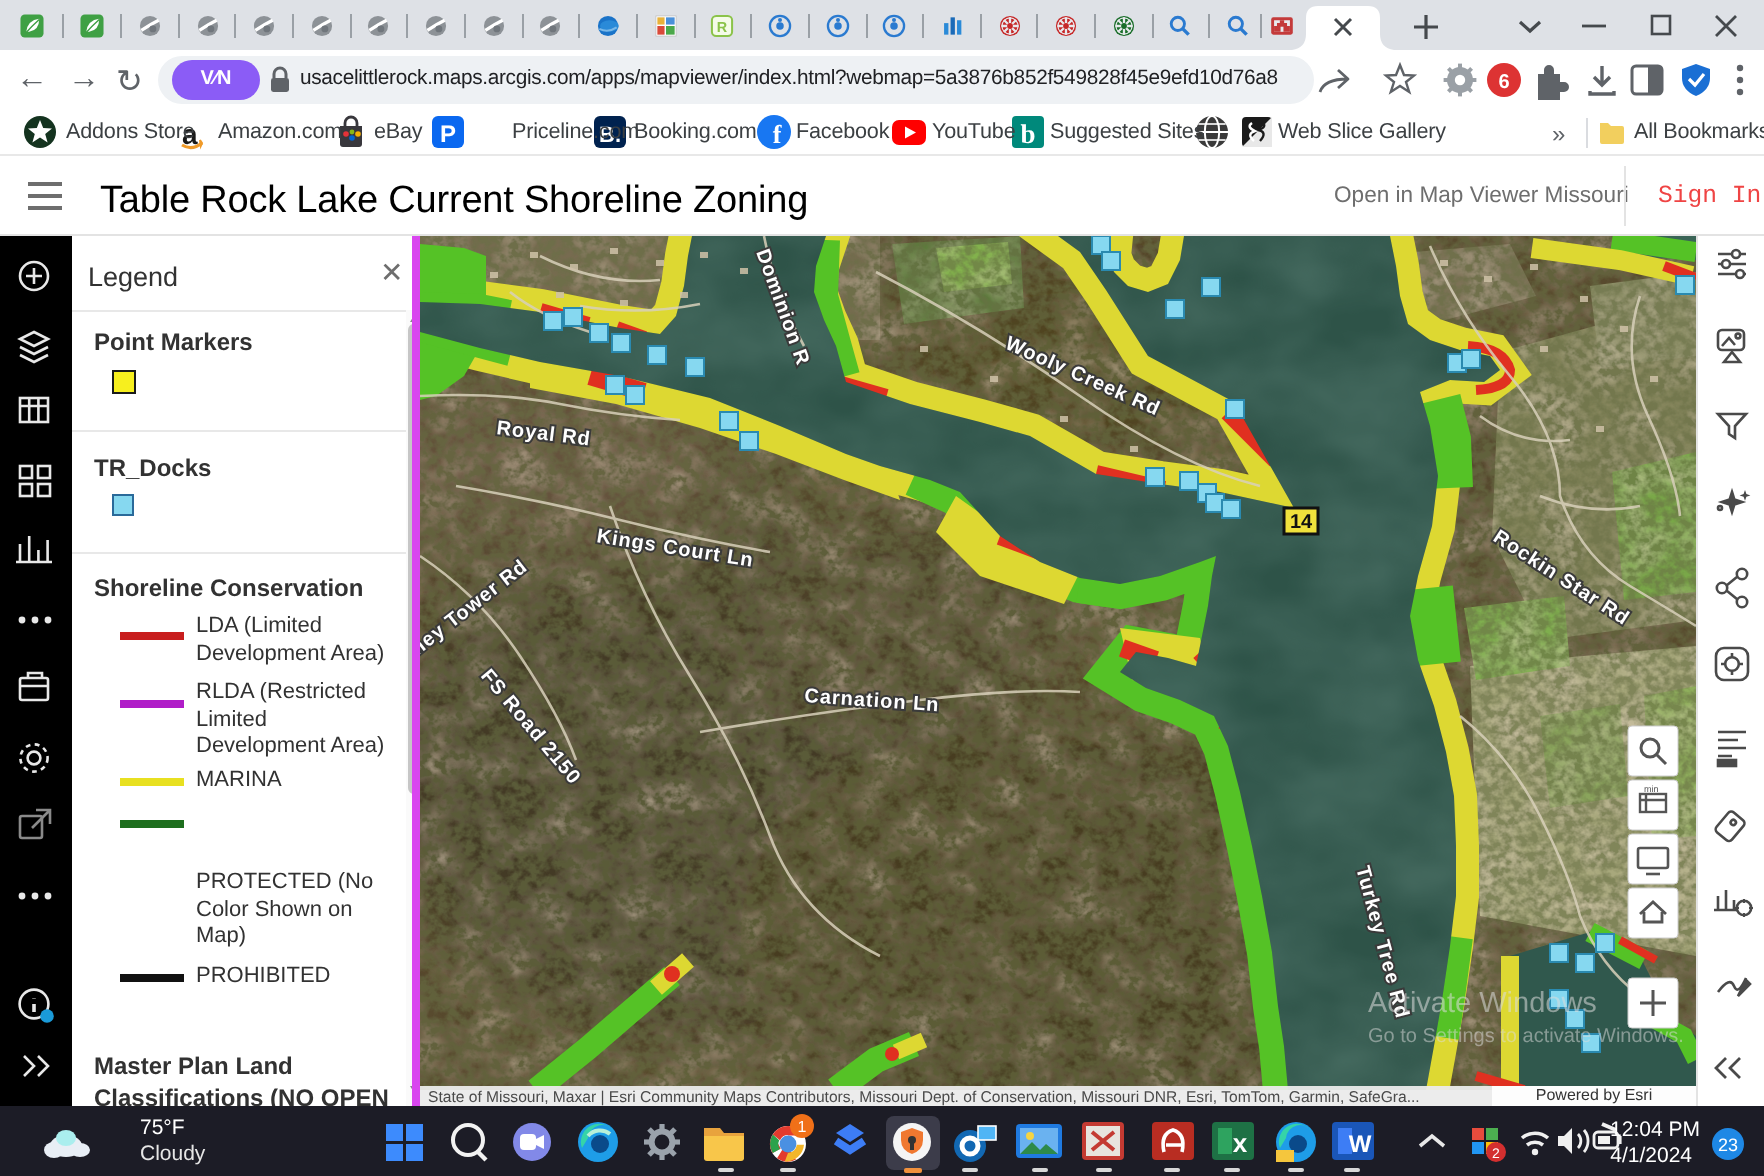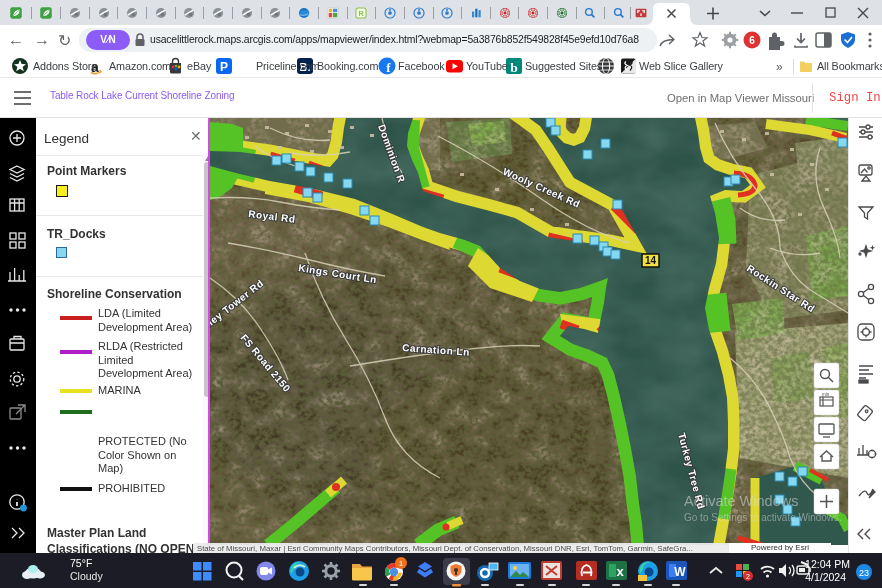--- a/index.html
+++ b/index.html
@@ -15,31 +15,31 @@
   #vpnpill { position:absolute; left:7px; top:2px; width:44px; height:20px; background:#8b5cf6; border-radius:10px; color:#fff; font-size:10px; font-weight:bold; text-align:center; line-height:20px; }
   #urltext { position:absolute; left:71px; top:6px; font-size:10.4px; letter-spacing:-0.15px; color:#202124; white-space:nowrap; }
   
   #bookmarks { left:0; top:55px; width:882px; height:23px; background:#fff; border-bottom:1px solid #e8e8e8; }
   .bm { position:absolute; top:5px; font-size:10.8px; letter-spacing:-0.1px; color:#3c4043; white-space:nowrap; }
   
   #appheader { left:0; top:78px; width:882px; height:40px; background:#fff; border-bottom:1px solid #e3e3e3; }
   
   #lbar { left:0; top:118px; width:36px; height:435px; background:#000; }
   
-  #legend { left:36px; top:118px; width:174px; height:435px; background:#fff; border-right:2px solid #d946ef; overflow:hidden; }
+  #legend { left:36px; top:118px; width:174px; height:435px; background:#fff; border-right:4px solid #d946ef; overflow:hidden; }
   .lgdiv { position:absolute; left:0; width:168px; height:1px; background:#e8e8e8; }
   .sect { position:absolute; left:11px; font-size:12px; font-weight:bold; color:#323232; }
   .lbl { position:absolute; font-size:11px; color:#323232; line-height:13.5px; }
   .sw { position:absolute; left:24px; width:32px; height:3.5px; }
   
   #map { left:210px; top:118px; width:638px; height:427px; background:#4e4731; }
   
   #rbar { left:848px; top:118px; width:34px; height:435px; background:#fff; border-left:1px solid #e3e3e3; }
   
-  #attrib { left:193px; top:543px; width:638px; height:10px; background:rgba(235,235,235,0.95); font-size:7.8px; color:#4a4a4a; overflow:hidden; }
+  #attrib { left:210px; top:543px; width:638px; height:10px; background:rgba(235,235,235,0.95); font-size:7.8px; color:#4a4a4a; overflow:hidden; }
   
   #taskbar { left:0; top:553px; width:882px; height:35px; background:#1c1c26; }
 </style>
 </head>
 <body>
 <div id="page">
   <div id="tabstrip" class="abs">
     <svg width="882" height="25" style="position:absolute;left:0;top:0;">
       <defs>
         <g id="favG">
@@ -262,21 +262,21 @@
     <span class="bm" style="left:236px;padding-left:20px;">Priceline.com</span>
     <span class="bm" style="left:317px;">Booking.com</span>
     <span class="bm" style="left:398px;">Facebook</span>
     <span class="bm" style="left:466px;">YouTube</span>
     <span class="bm" style="left:525px;">Suggested Sites</span>
     <span class="bm" style="left:639px;">Web Slice Gallery</span>
     <span class="bm" style="left:817px;">All Bookmarks</span>
   </div>
   <div id="appheader" class="abs">
     <div class="abs" style="left:14px; top:13px; width:17px; height:2px; background:#6e6e6e; box-shadow:0 6px 0 #6e6e6e, 0 12px 0 #6e6e6e;"></div>
-    <div class="abs" style="left:50px; top:12px; font-size:10px; letter-spacing:-0.1px; color:#8b5cf6;">Table Rock Lake Current Shoreline Zoning</div>
+    <div class="abs" style="left:50px; top:12px; font-size:19px; letter-spacing:-0.1px; color:#000000;">Table Rock Lake Current Shoreline Zoning</div>
     <div class="abs" style="left:667px; top:14px; font-size:11.3px; color:#6e6e6e;">Open in Map Viewer Missouri</div>
     <div class="abs" style="left:812px; top:5px; width:1px; height:30px; background:#e3e3e3;"></div>
     <div class="abs" style="left:829px; top:13px; font-size:12.3px; color:#ef4444;font-family:Liberation Mono, monospace;">Sign In</div>
   </div>
   <div id="lbar" class="abs">
     <svg width="36" height="435" style="position:absolute;left:1px;top:0;">
       <g stroke="#e8e8e8" fill="none" stroke-width="1.3">
         <circle cx="16" cy="20" r="7"></circle>
           <path d="M 16,16 v8 M 12,20 h8"></path>
         <path d="M 16,48 l 7,3.5 l -7,3.5 l -7,-3.5 Z M 9,55.5 l 7,3.5 l 7,-3.5 M 9,59.5 l 7,3.5 l 7,-3.5"></path>

